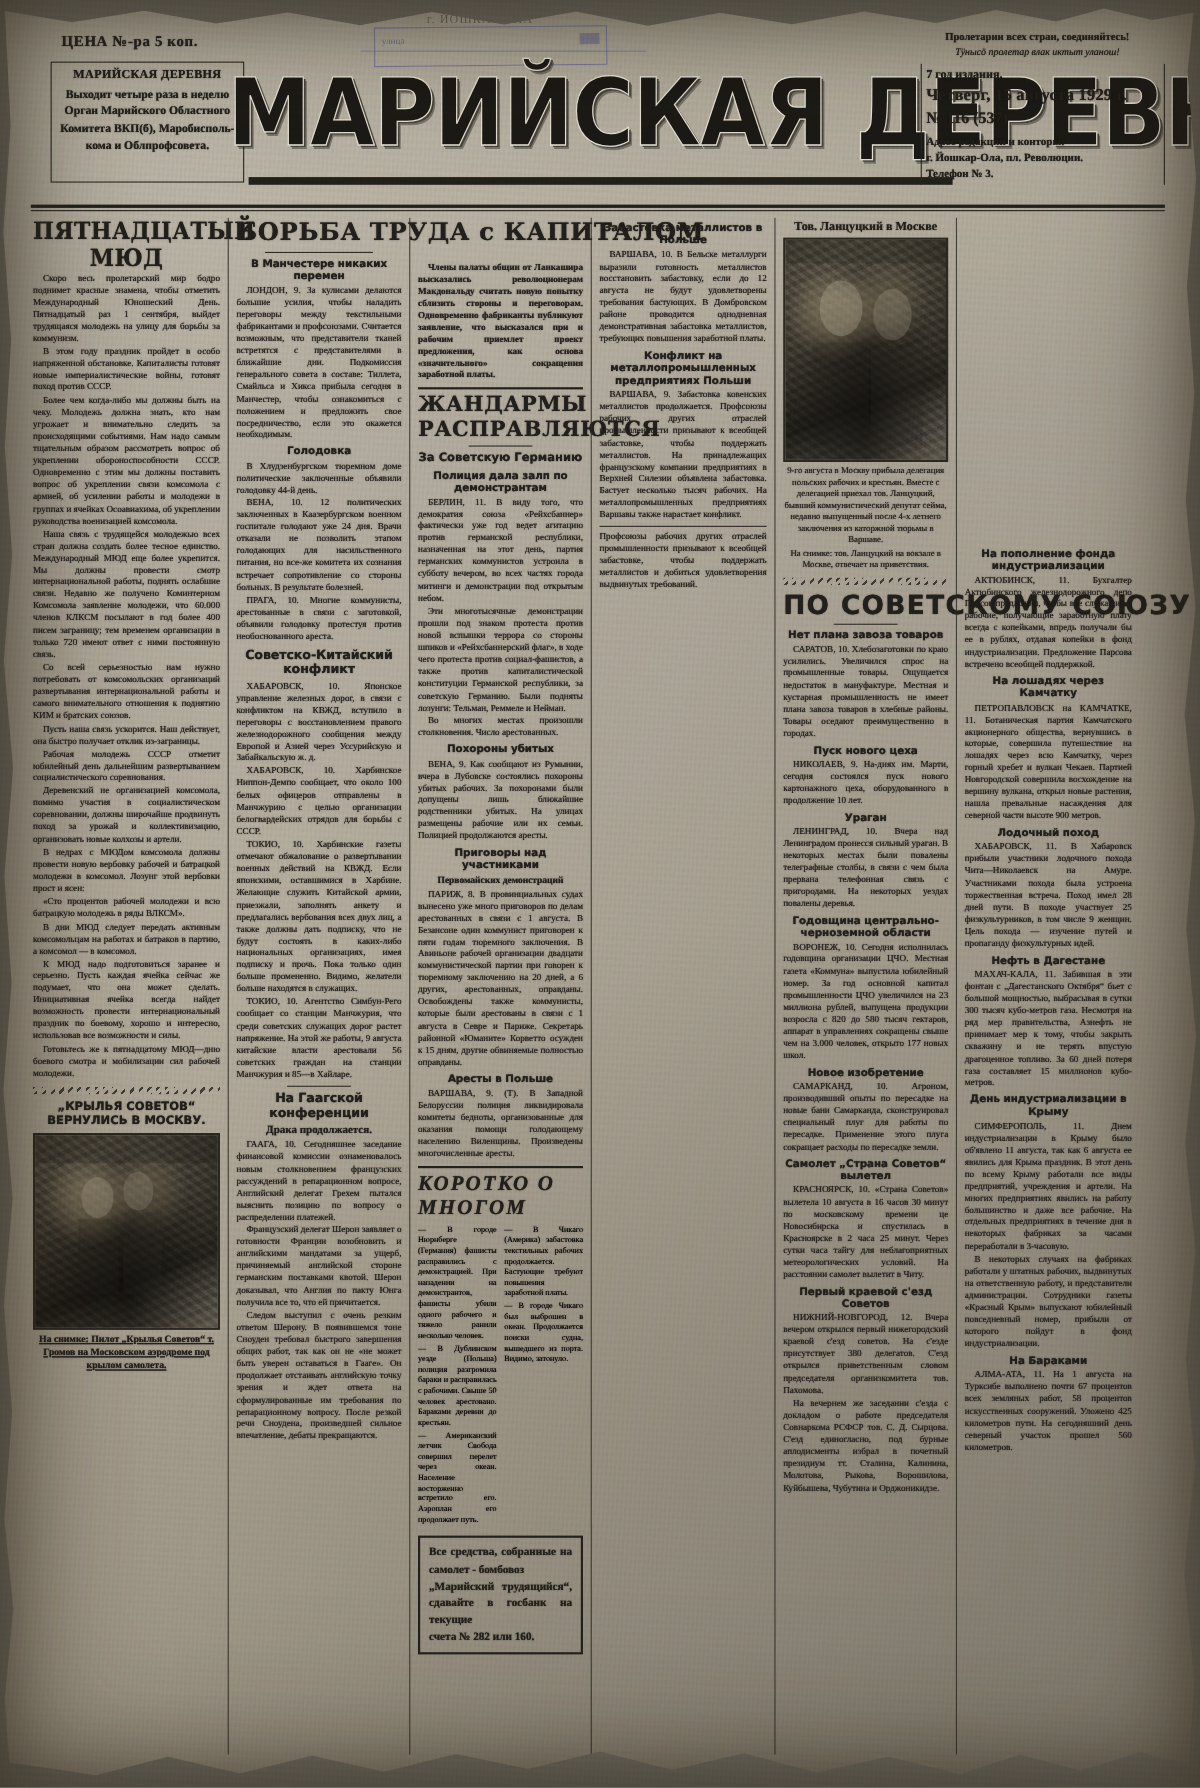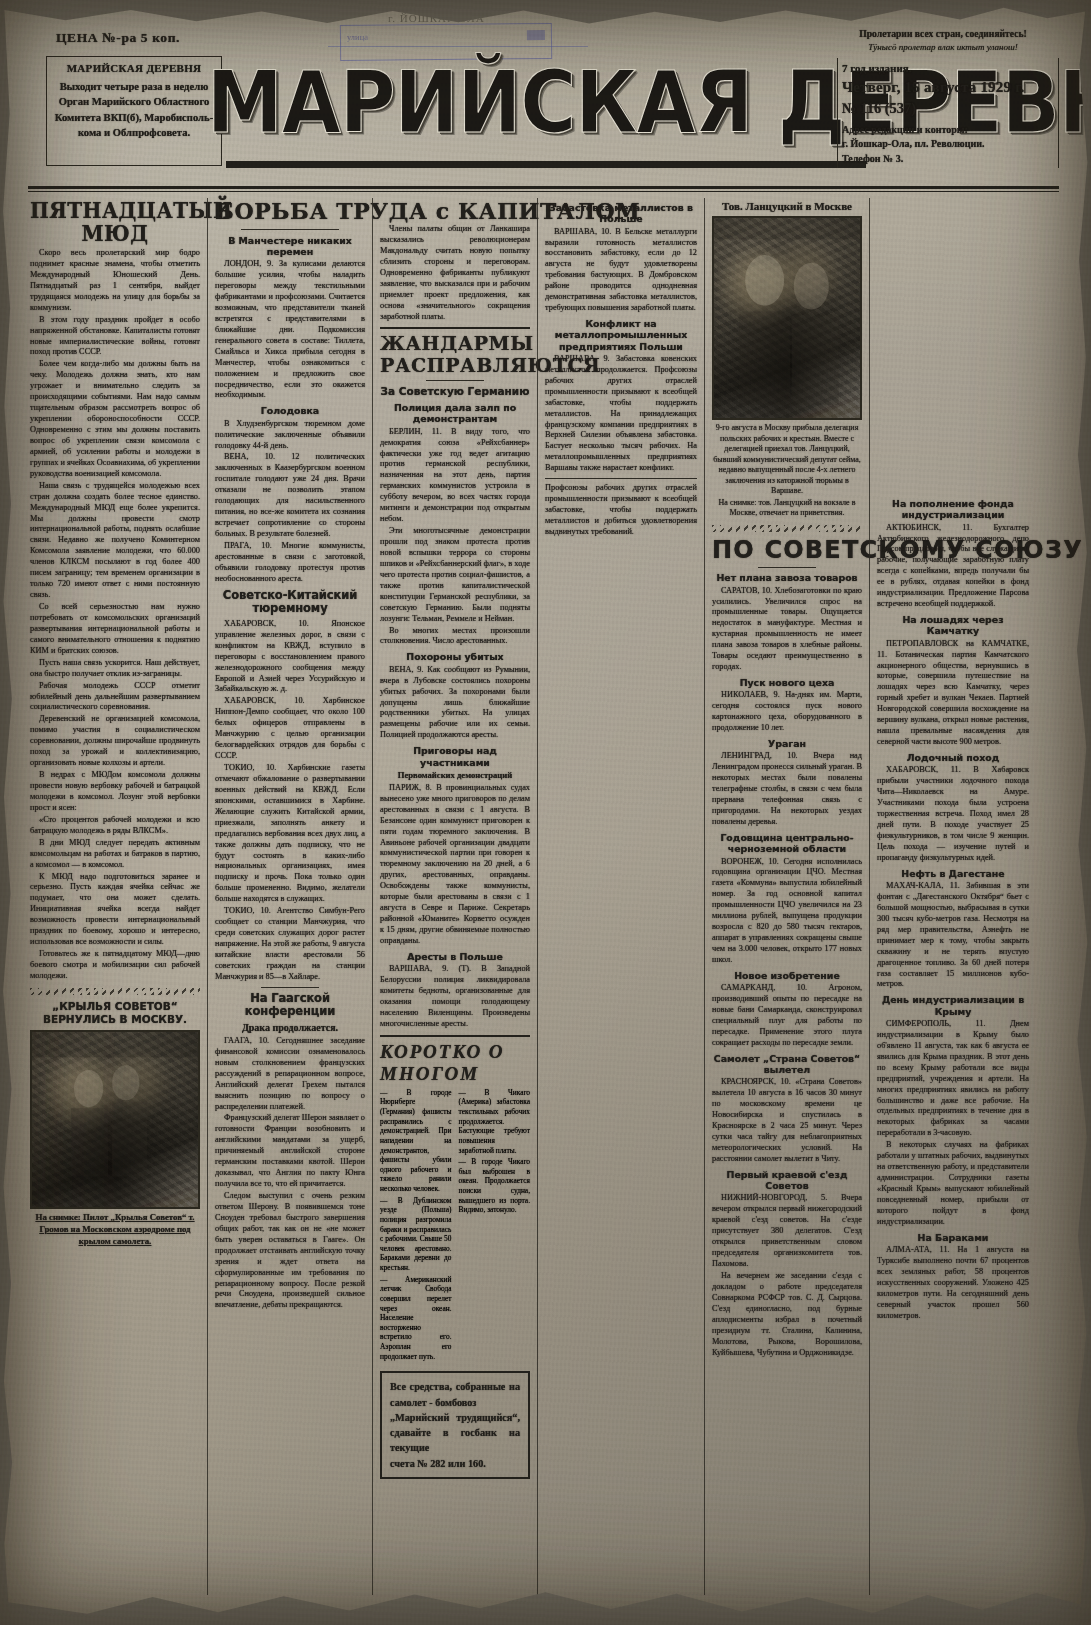--- a/index.html
+++ b/index.html
@@ -315,42 +315,42 @@
         <p>ЛОНДОН, 9. За кулисами делаются большие усилия, чтобы наладить переговоры между текстильными фабрикантами и профсоюзами. Считается возможным, что представители тканей встретятся с представителями в ближайшие дни. Подкомиссия генерального совета в составе: Тиллета, Смайльса и Хикса прибыла сегодня в Манчестер, чтобы ознакомиться с положением и предложить свое посредничество, если это окажется необходимым.</p>
       </div>
 
       <h3 class="hd-sm ink blur">Голодовка</h3>
       <div class="body blur">
         <p>В Хлудзенбургском тюремном доме политические заключенные объявили голодовку 44-й день.</p>
         <p>ВЕНА, 10. 12 политических заключенных в Каазербургском военном госпитале голодают уже 24 дня. Врачи отказали не позволить этапом голодающих для насильственного питания, но все-же комитета их сознания встречает сопротивление со стороны больных. В результате болезней.</p>
         <p>ПРАГА, 10. Многие коммунисты, арестованные в связи с заготовкой, объявили голодовку протестуя против необоснованного ареста.</p>
       </div>
 
-      <h3 class="hd-med ink blur">Советско-Китайский тюремному</h3>
+      <h3 class="hd-med ink blur">Советско-Китайский конфликт</h3>
       <div class="body blur">
         <p>ХАБАРОВСК, 10. Японское управление железных дорог, в связи с конфликтом на КВЖД, вступило в переговоры с восстановлением правого железнодорожного сообщения между Европой и Азией через Уссурийскую и Забайкальскую ж. д.</p>
         <p>ХАБАРОВСК, 10. Харбинское Ниппон-Демпо сообщает, что около 100 белых офицеров отправлены в Манчжурию с целью организации белогвардейских отрядов для борьбы с СССР.</p>
         <p>ТОКИО, 10. Харбинские газеты отмечают обжалование о развертывании военных действий на КВЖД. Если японскими, оставшимися в Харбине. Желающие служить Китайской армии, приезжали, заполнять анкету и предлагались вербования всех двух лиц, а также должны дать подписку, что не будут состоять в каких-либо национальных организациях, имея подписку и прочь. Пока только один больше промененно. Видимо, желатели больше находятся в служащих.</p>
         <p>ТОКИО, 10. Агентство Симбун-Рего сообщает со станции Манчжурия, что среди советских служащих дорог растет напряжение. На этой же работы, 9 августа китайские власти арестовали 56 советских граждан на станции Манчжурия и 85—в Хайларе.</p>
       </div>
 
       <div class="sep short"></div>
       <h3 class="hd-med ink blur">На Гаагской конференции</h3>
       <h4 class="hd-it ink blur">Драка продолжается.</h4>
       <div class="body blur">
         <p>ГААГА, 10. Сегодняшнее заседание финансовой комиссии ознаменовалось новым столкновением французских рассуждений в репарационном вопросе, Английский делегат Грехем пытался выяснить позицию по вопросу о распределении платежей.</p>
         <p>Французский делегат Шерон заявляет о готовности Франции возобновить и английскими мандатами за ущерб, причиняемый английской стороне германским поставками квотой. Шерон доказывал, что Англия по пакту Юнга получила все то, что ей причитается.</p>
         <p>Следом выступил с очень резким ответом Шерону. В появившемся тоне Сноуден требовал быстрого завершения общих работ, так как он не «не может быть уверен оставаться в Гааге». Он продолжает отстаивать английскую точку зрения и ждет ответа на сформулированные им требования по репарационному вопросу. После резкой речи Сноудена, произведшей сильное впечатление, дебаты прекращаются.</p>
       </div>
     </div>
 
     <div class="vrule"></div>
 
     <div class="col c3">
-      <div class="body blur" style="margin-top:26px;">
+      <div class="body blur" style="margin-top:40px;font-weight:bold;">
         <p>Члены палаты общин от Ланкашира высказались революционерам Макдональду считать новую попытку сблизить стороны и переговорам. Одновременно фабриканты публикуют заявление, что высказался при и рабочим приемлет проект предложения, как основа «значительного» сокращения заработной платы.</p>
       </div>
 
       <div class="rule-full"></div>
 
       <h1 class="hd-big ink blur" style="font-size:19px;">ЖАНДАРМЫ РАСПРАВЛЯЮТСЯ</h1>
       <div class="sep short"></div>
       <h3 class="hd-cap ink blur">За Советскую Германию</h3>
       <h4 class="hd-sm ink blur">Полиция дала залп по демонстрантам</h4>
       <div class="body blur">
@@ -468,21 +468,21 @@
         <p>САМАРКАНД, 10. Агроном, производивший опыты по пересадке на новые бани Самарканда, сконструировал специальный плуг для работы по пересадке. Применение этого плуга сокращает расходы по пересадке земли.</p>
       </div>
 
       <h3 class="hd-sm ink blur">Самолет „Страна Советов“ вылетел</h3>
       <div class="body blur">
         <p>КРАСНОЯРСК, 10. «Страна Советов» вылетела 10 августа в 16 часов 30 минут по московскому времени це Новосибирска и спустилась в Красноярске в 2 часа 25 минут. Через сутки часа тайгу для неблагоприятных метеорологических условий. На расстоянии самолет вылетит в Читу.</p>
       </div>
 
       <h3 class="hd-sm ink blur">Первый краевой с'езд Советов</h3>
       <div class="body blur">
-        <p>НИЖНИЙ-НОВГОРОД, 5. Вчера вечером открылся первый нижегородский краевой с'езд советов. На с'езде присутствует 380 делегатов. С'езд открылся приветственным словом председателя организкомитета тов. Пахомова.</p>
+        <p>НИЖНИЙ-НОВГОРОД, 12. Вчера вечером открылся первый нижегородский краевой с'езд советов. На с'езде присутствует 380 делегатов. С'езд открылся приветственным словом председателя организкомитета тов. Пахомова.</p>
         <p>На вечернем же заседании с'езда с докладом о работе председателя Совнаркома РСФСР тов. С. Д. Сырцова. С'езд единогласно, под бурные аплодисменты избрал в почетный президиум тт. Сталина, Калинина, Молотова, Рыкова, Ворошилова, Куйбышева, Чубутина и Орджоникидзе.</p>
       </div>
     </div>
 
     <div class="vrule"></div>
 
     <div class="col c6">
       <div style="height:296px;"></div>
 
       <h3 class="hd-sm ink blur">На пополнение фонда индустриализации</h3>

